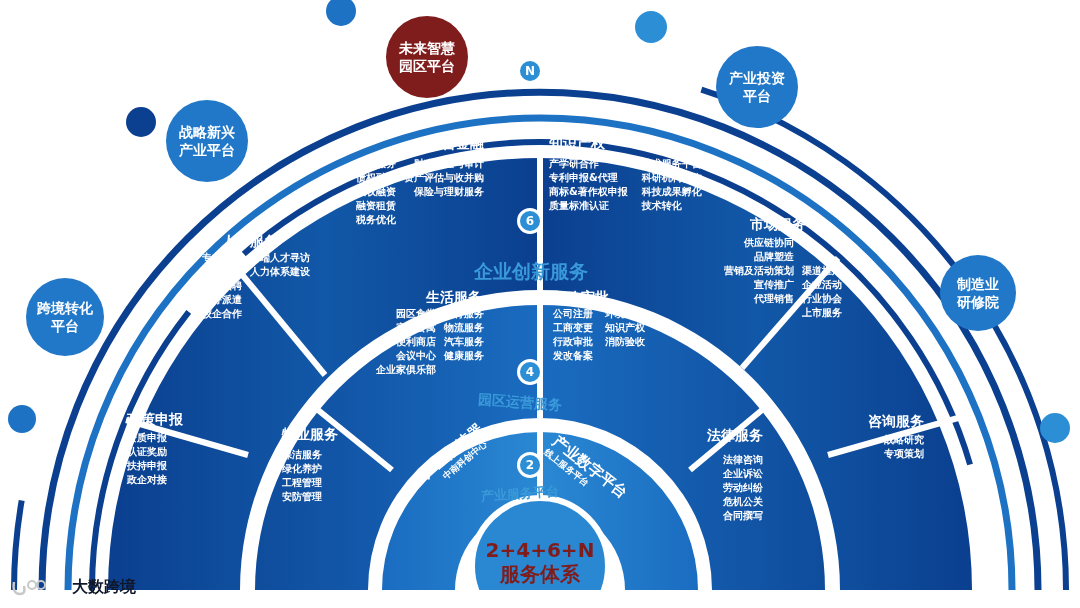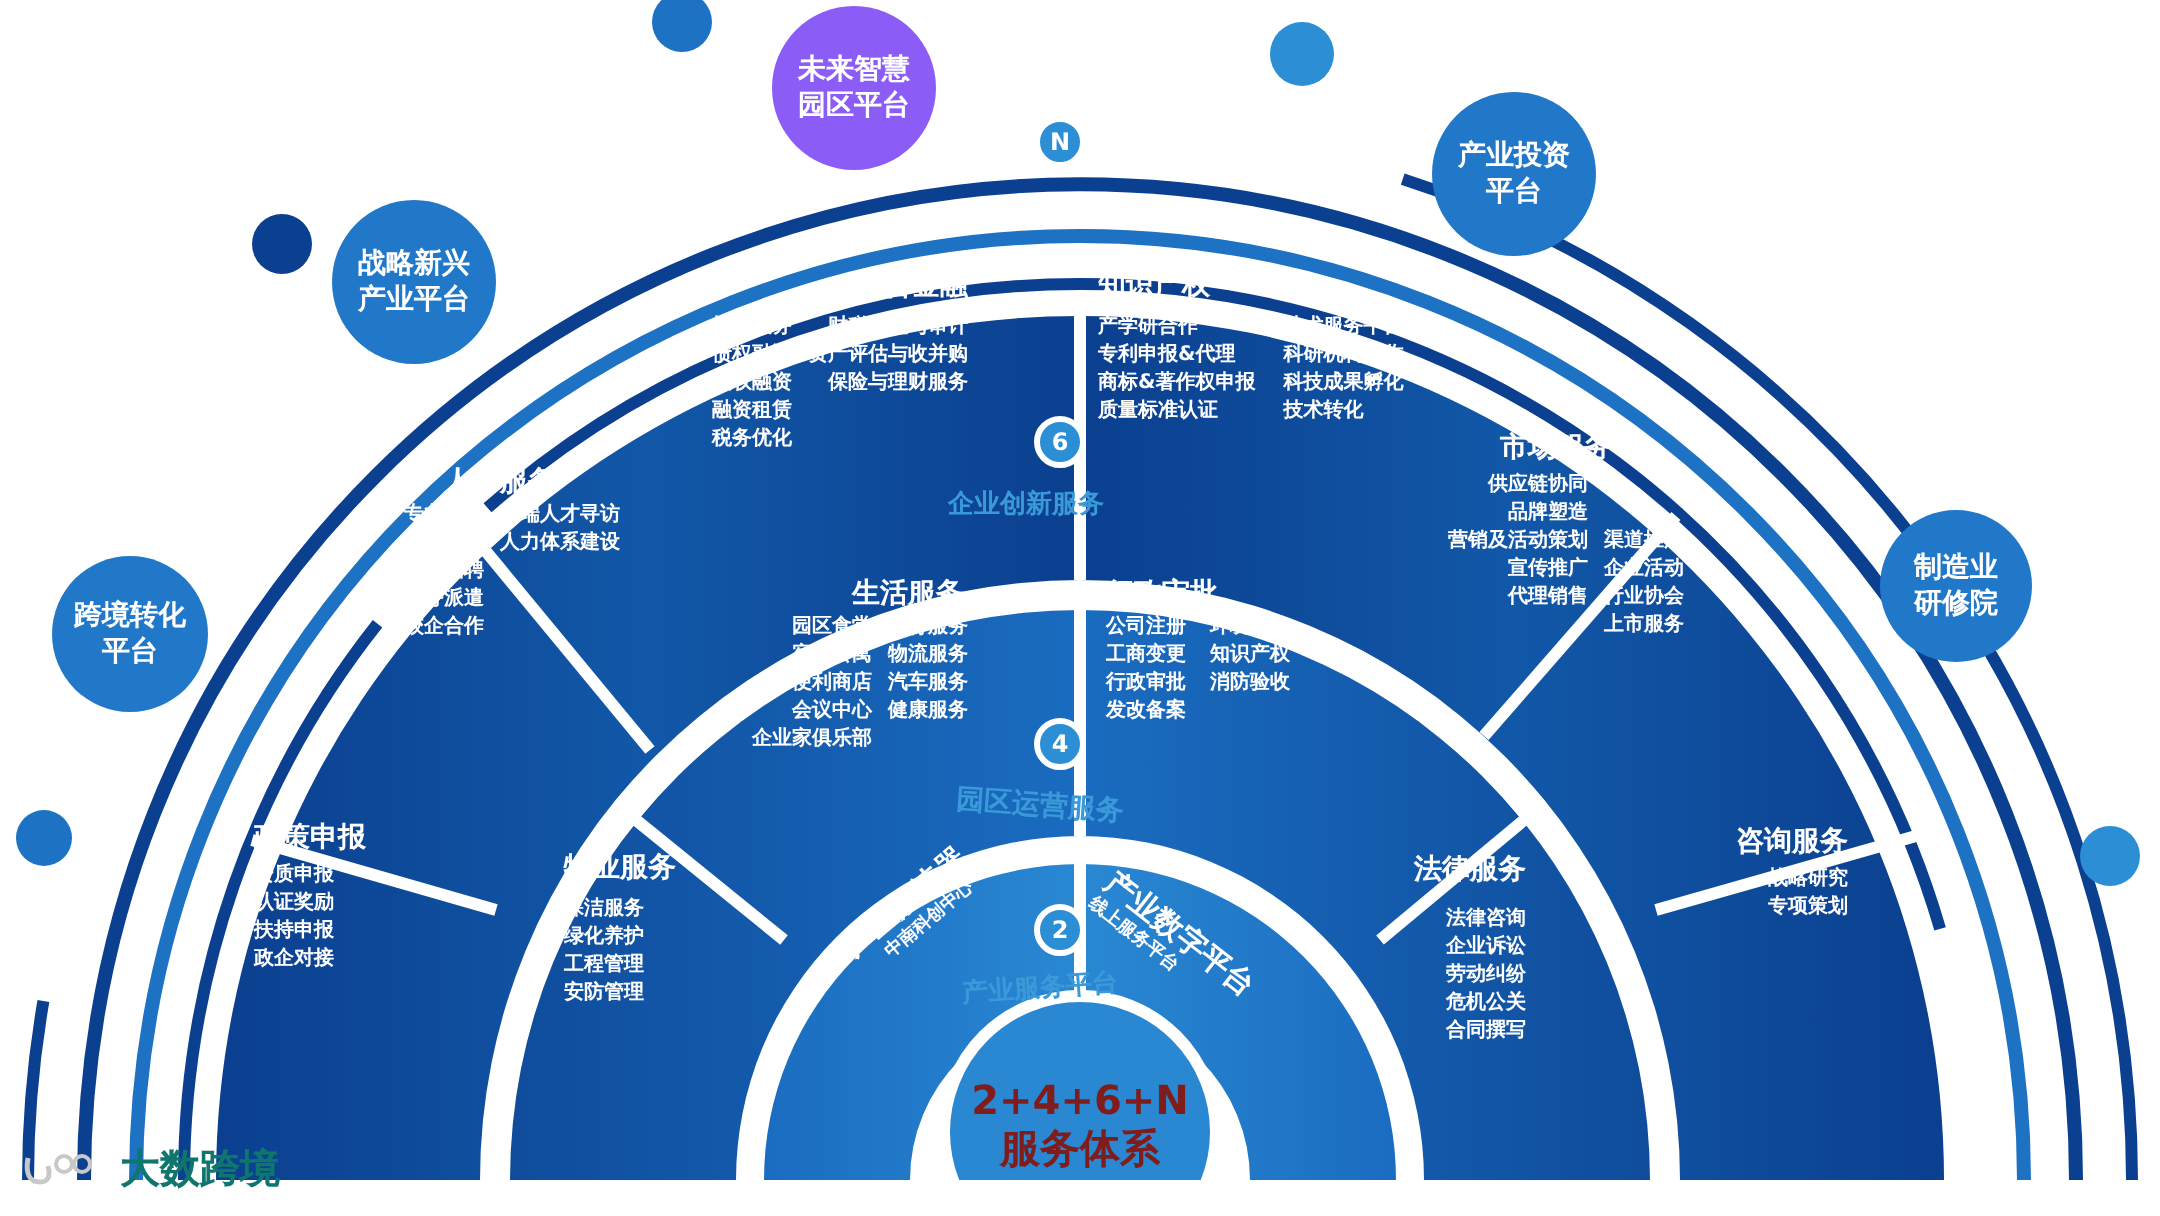--- a/index.html
+++ b/index.html
@@ -9,21 +9,21 @@
   .lbl { position: absolute; color: #fff; font-weight: bold; line-height: 1.25; white-space: nowrap; }
   .title { font-size: 14px; }
   .item { font-size: 10px; font-weight: bold; line-height: 14px; }
   .cols { display: flex; gap: 10px; }
   .col { display: flex; flex-direction: column; }
   .right { text-align: right; }
   .plat { position: absolute; color: #fff; font-weight: bold; font-size: 14px; text-align: center; line-height: 18px; display: flex; align-items: center; justify-content: center; border-radius: 50%; }
   .ringlabel { position: absolute; color: #3a9ad9; font-weight: bold; font-size: 14px; white-space: nowrap; }
   .badge { position: absolute; width: 20px; height: 20px; border-radius: 50%; background: #2c8fd6; border: 3px solid #fff; color: #fff; font-weight: bold; font-size: 12px; display: flex; align-items: center; justify-content: center; }
   .core { position: absolute; color: #7f1d1d; font-weight: bold; text-align: center; }
-  .wm { position: absolute; left: 10px; bottom: 10px; color: #0f766e; font-size: 20px; font-weight: bold; display: flex; align-items: center; gap: 10px; }
+  .wm { position: absolute; left: 10px; bottom: 10px; color: #0f172a; font-size: 16px; font-weight: bold; display: flex; align-items: center; gap: 22px; }
 </style>
 </head>
 <body>
 
 <div id="stage">
   <svg width="1080" height="608" viewBox="0 0 1080 608" xmlns="http://www.w3.org/2000/svg">
     <defs>
       <linearGradient id="gOuter" x1="0" y1="0" x2="1" y2="0">
         <stop offset="0" stop-color="#0b3f8f"></stop>
         <stop offset="0.5" stop-color="#1258a8"></stop>
@@ -94,21 +94,21 @@
         <div>跨境转化</div>
         <div>平台</div>
       </div>
   </div>
   <div class="plat" style="left:166px; top:100px; width:82px; height:82px; background:#2178c8;">
     <div>
         <div>战略新兴</div>
         <div>产业平台</div>
       </div>
   </div>
-  <div class="plat" style="left:386px; top:3px; width:82px; height:82px; background:#8b5cf6;">
+  <div class="plat" style="left:386px; top:16px; width:82px; height:82px; background:#7f1d1d;">
     <div>
         <div>未来智慧</div>
         <div>园区平台</div>
       </div>
   </div>
   <div class="plat" style="left:716px; top:46px; width:82px; height:82px; background:#2178c8;">
     <div>
         <div>产业投资</div>
         <div>平台</div>
       </div>
@@ -120,21 +120,21 @@
       </div>
   </div>
 
   
   <div class="badge" style="left:517px; top:58px;">N</div>
   <div class="badge" style="left:517px; top:208px;">6</div>
   <div class="badge" style="left:517px; top:359px;">4</div>
   <div class="badge" style="left:517px; top:452px;">2</div>
 
   
-  <div class="ringlabel" style="left:474px; top:243px; font-size:13px;">企业创新服务</div>
+  <div class="ringlabel" style="left:474px; top:259px; font-size:19px;">企业创新服务</div>
   <div class="ringlabel" style="left:478px; top:394px; font-size:14px; transform:rotate(4deg);">园区运营服务</div>
   <div class="ringlabel" style="left:481px; top:485px; font-size:13px; transform:rotate(-4deg);">产业服务平台</div>
 
   
   <div class="core" style="left:472px; top:538px; width:136px;">
     <div style="font-size:20px; line-height:24px;">2+4+6+N</div>
     <div style="font-size:20px; line-height:24px;">服务体系</div>
   </div>
 
   

